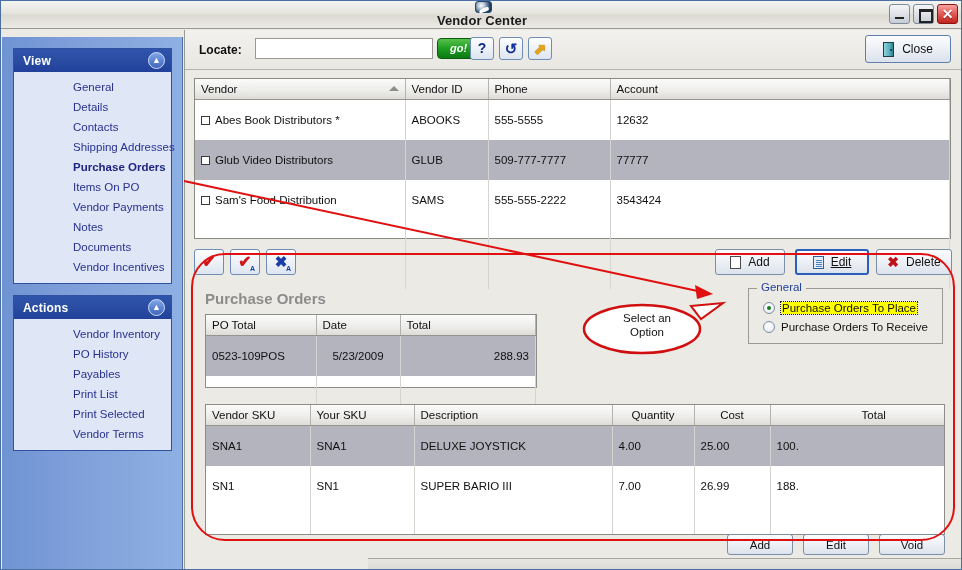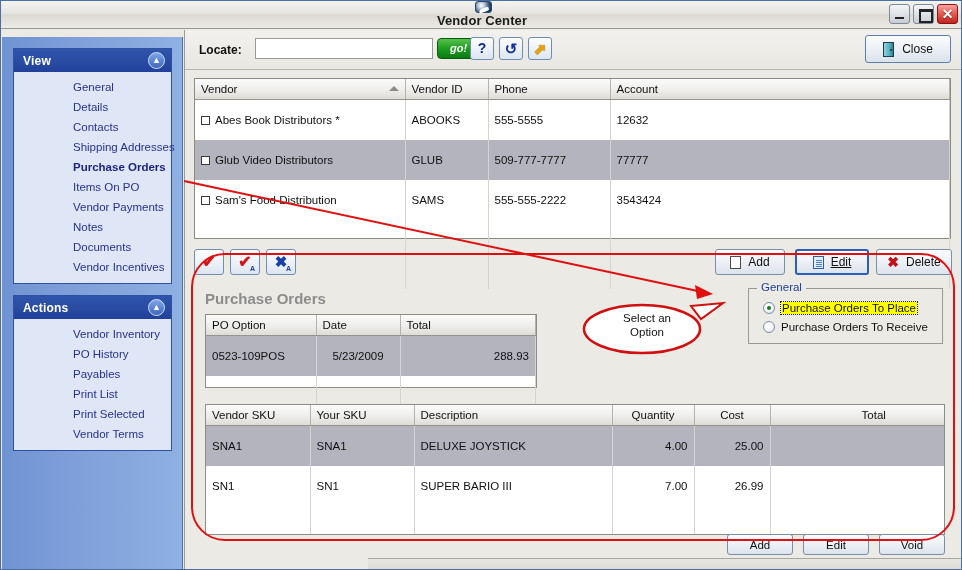--- a/index.html
+++ b/index.html
@@ -324,21 +324,21 @@
 
   
   .items-grid {
     position: absolute; left: 11px; top: 122px;
     width: 740px; height: 131px;
     border: 1px solid #8d8d88;
     background: #fff;
     overflow: hidden;
   }
   .items-grid table { width: 772px; }
-  .items-grid th.rt, .items-grid td.rt { text-align: right; }
+  .items-grid th.rt, .items-grid td.rt { }
   .items-grid th.ctr { text-align: center; }
 
   .po-btn-row { position: absolute; right: 6px; bottom: 9px; display: flex; gap: 10px; }
   .po-btn {
     width: 66px; height: 21px;
     border: 1px solid #7b8ea8;
     border-radius: 3px;
     background: linear-gradient(to bottom, #fbfcfd 0%, #eef1f6 45%, #dde3ec 100%);
     font-size: 11.5px; color: #111;
     display: flex; align-items: center; justify-content: center;
@@ -510,21 +510,21 @@
       </div>
     </div>
 
     <div class="po-section">
       <div class="po-title">Purchase Orders</div>
 
       <div class="po-grid">
         <table class="grid">
           <thead>
             <tr>
-              <th style="width:110px;text-align:left">PO Option</th>
+              <th style="width:110px;text-align:left">PO Total</th>
               <th style="width:84px">Date</th>
               <th>Total</th>
             </tr>
           </thead>
           <tbody>
             <tr class="sel">
               <td>0523-109POS</td>
               <td style="text-align:center">5/23/2009</td>
               <td class="num">288.93</td>
             </tr>

